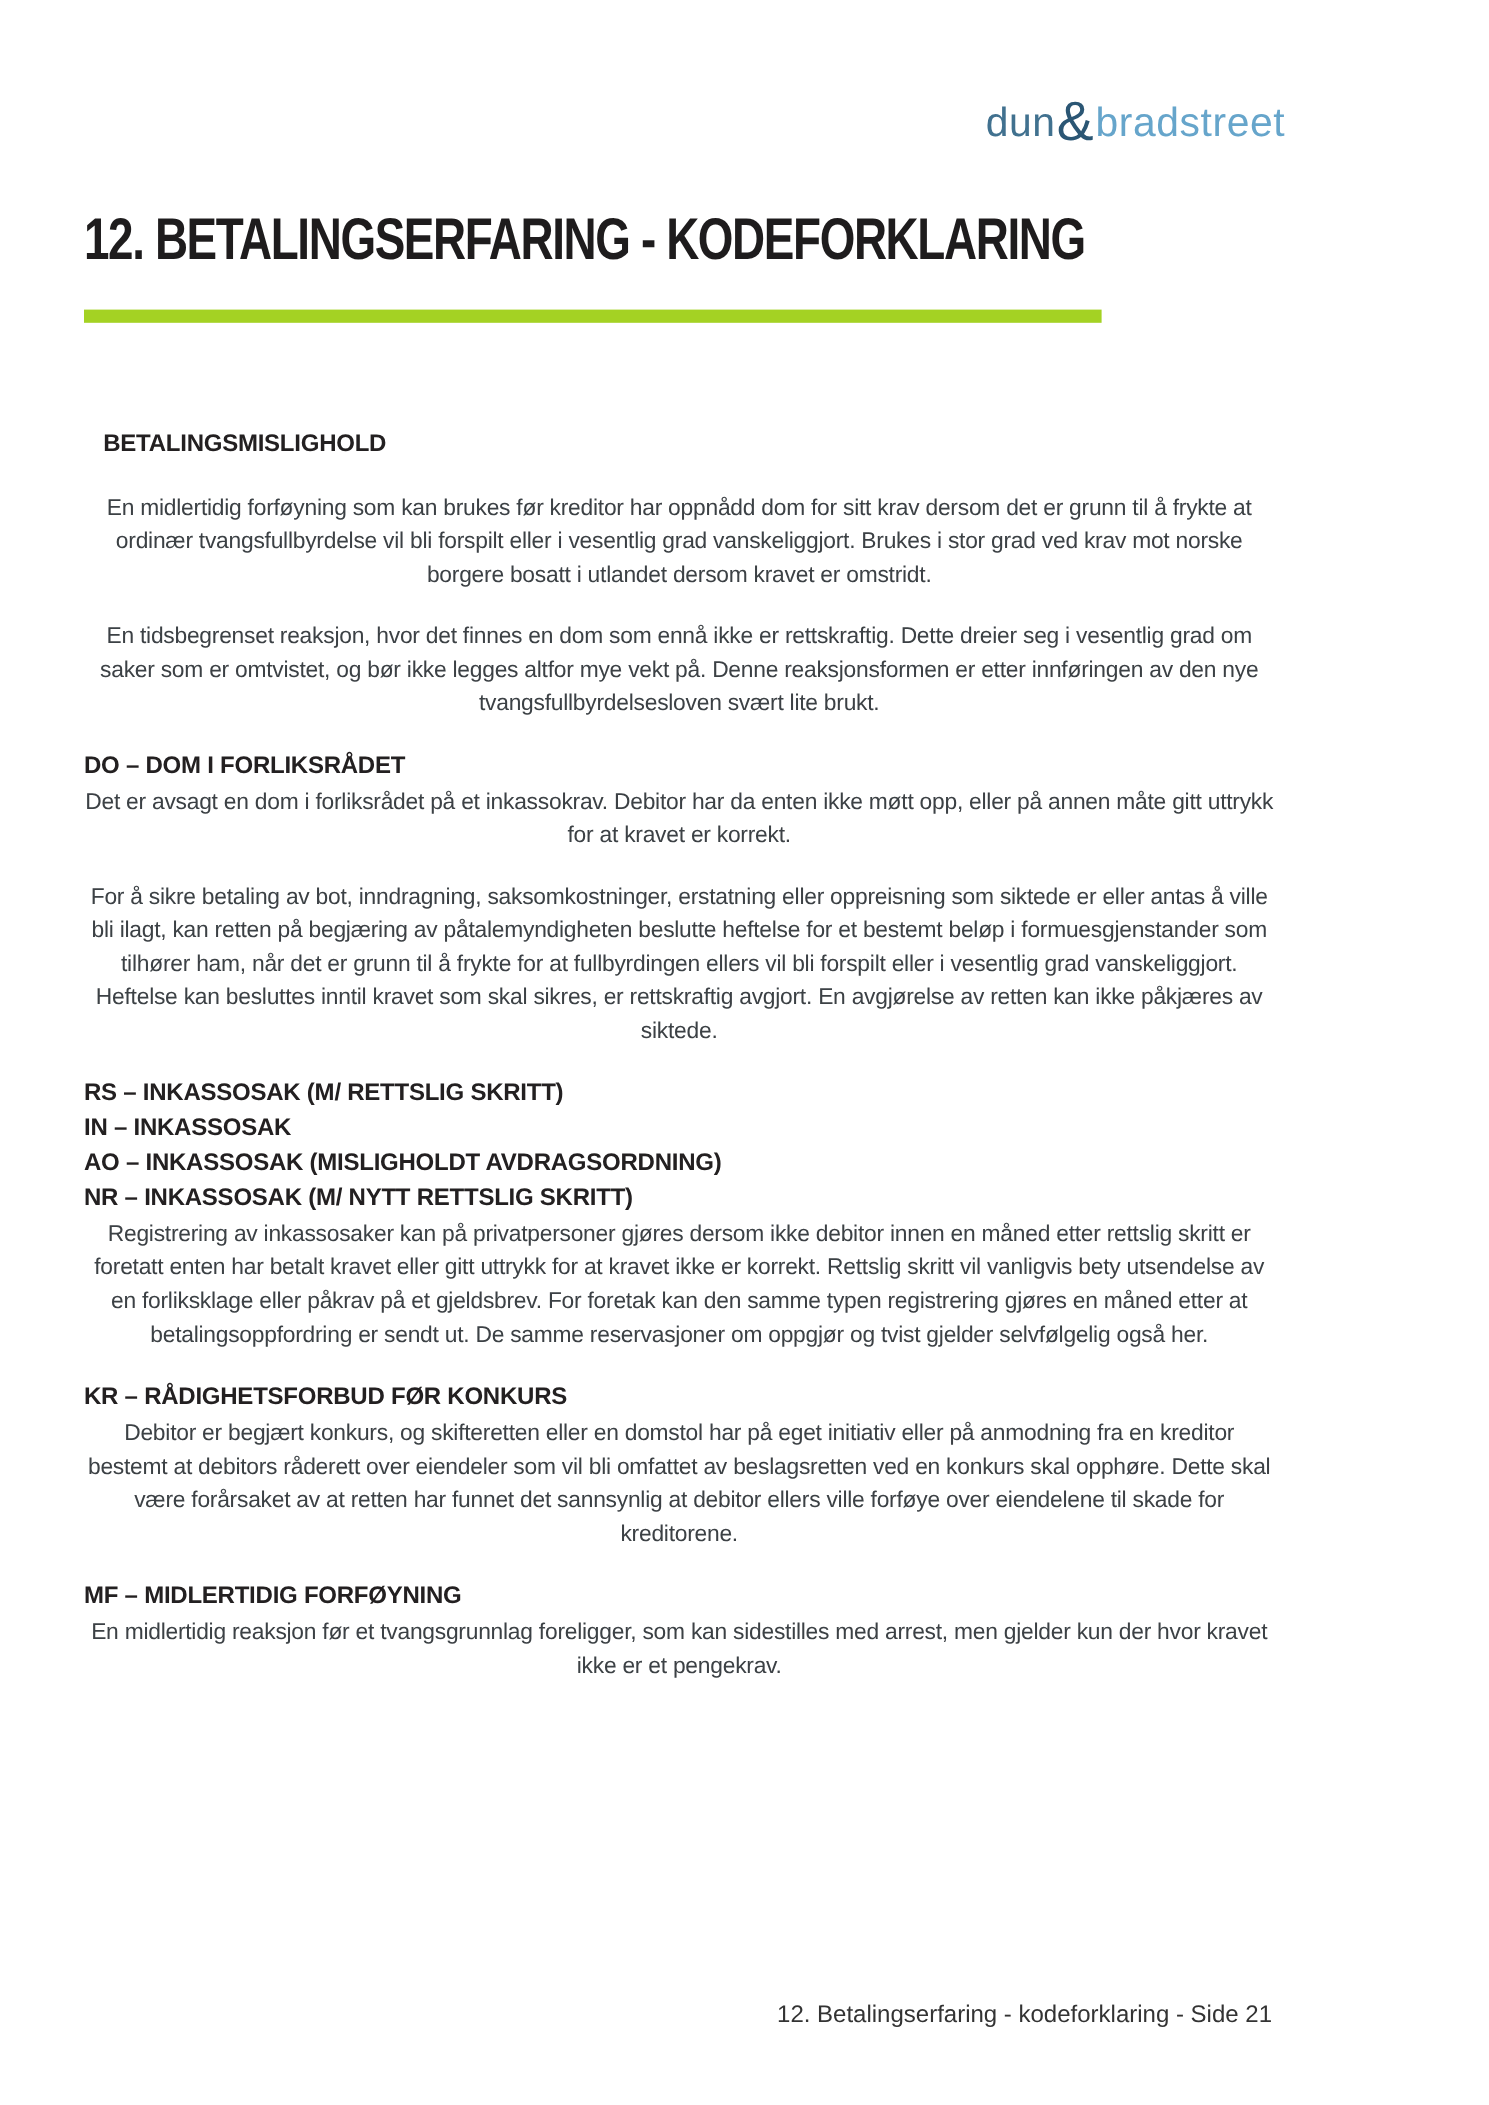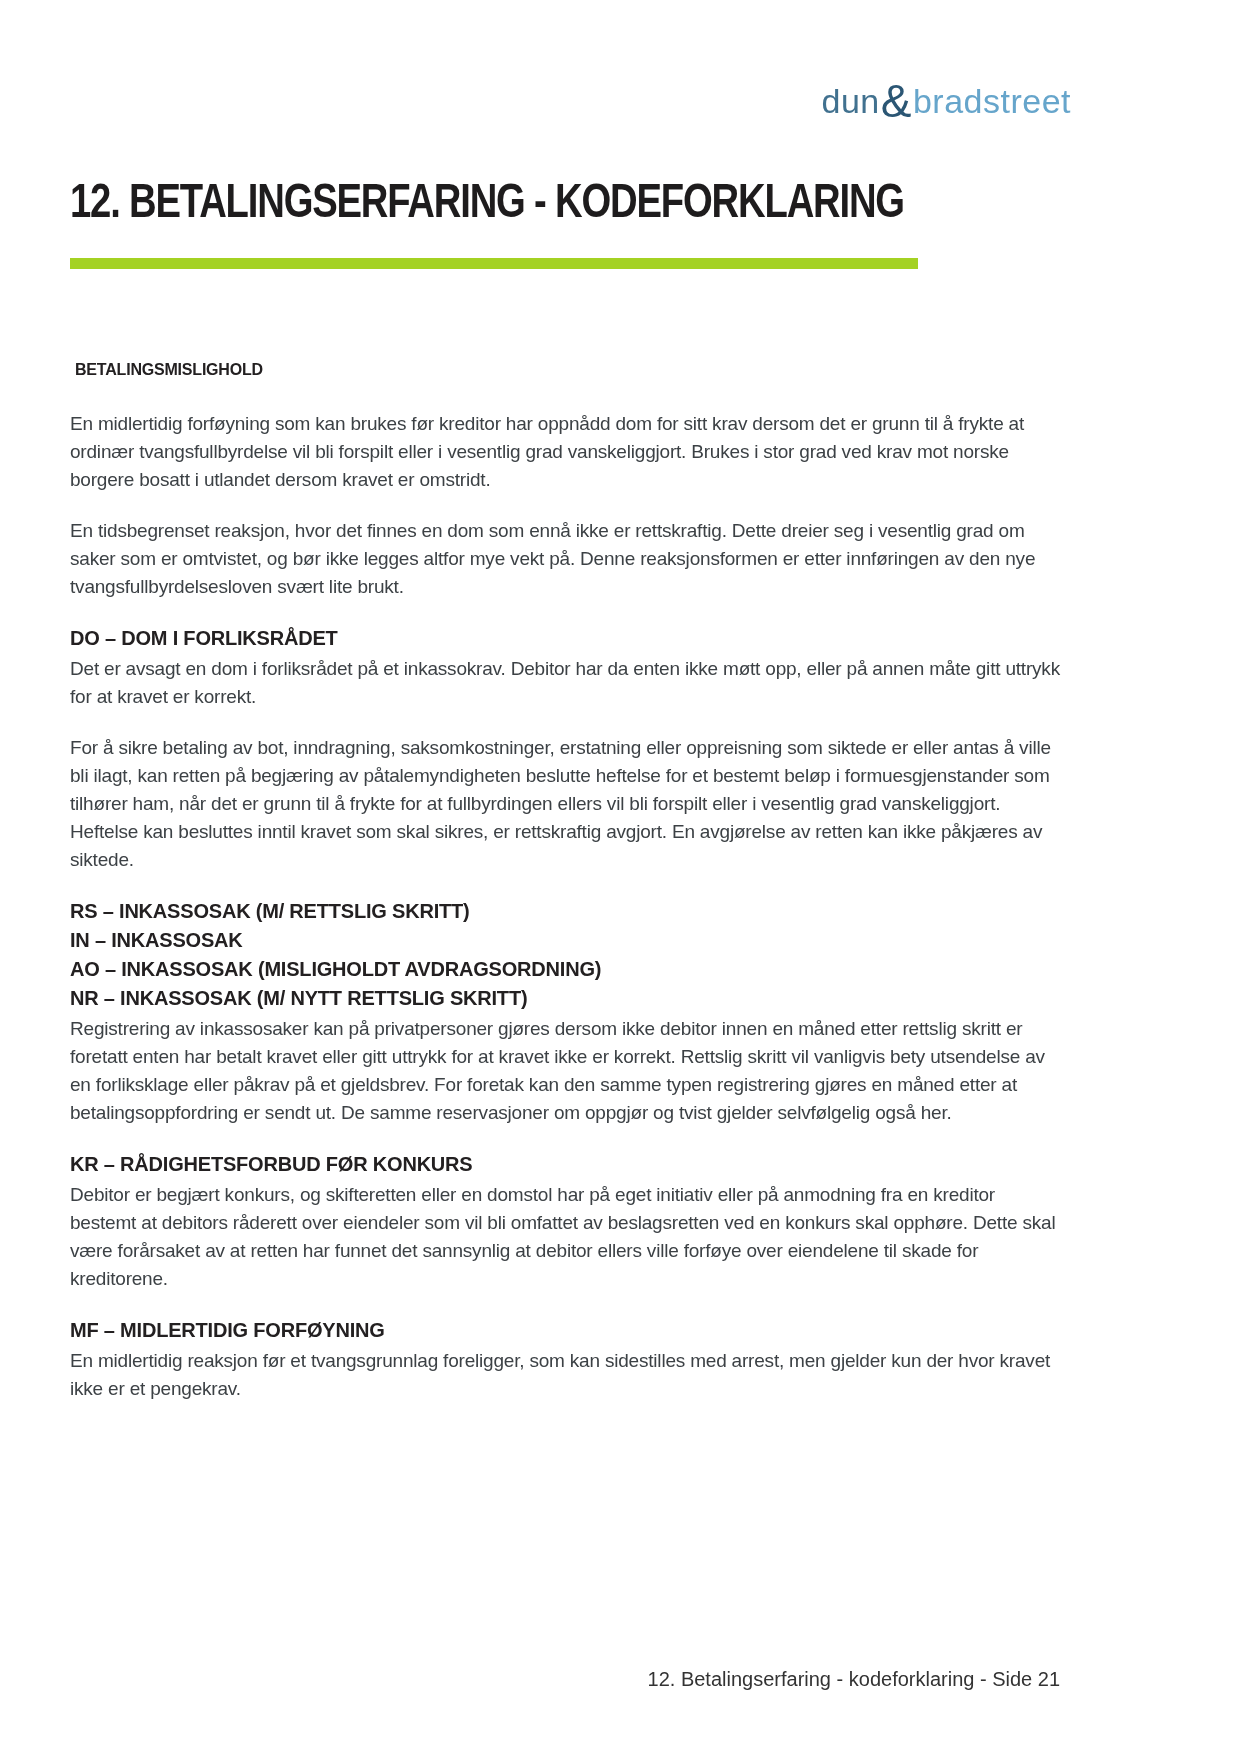--- a/index.html
+++ b/index.html
@@ -51,33 +51,34 @@
     top:356px;left:70px;
     width:992px;
     color:#3c4145;
     font-size:19px;
     letter-spacing:-0.2px;
     line-height:28px;
   }
   .group-label{
     font-weight:bold;
     color:#232021;
-    font-size:16px;
-    margin:0 0 26px 5px;
+    font-size:20px;
+    margin:0 0 26px 16px;
   }
   .code-section{margin:0 0 23px 0;}
   .sec-heading{
     font-weight:bold;
     color:#232021;
     font-size:20px;
     line-height:29px;
     margin:0;
   }
   .sec-body{
     margin:2px 0 0 0;
+    text-align:center;
   }
   
   .footer{
     position:absolute;
     top:1668px;right:181px;
     font-size:20px;
     color:#333333;
     letter-spacing:0;
     text-align:right;
   }

